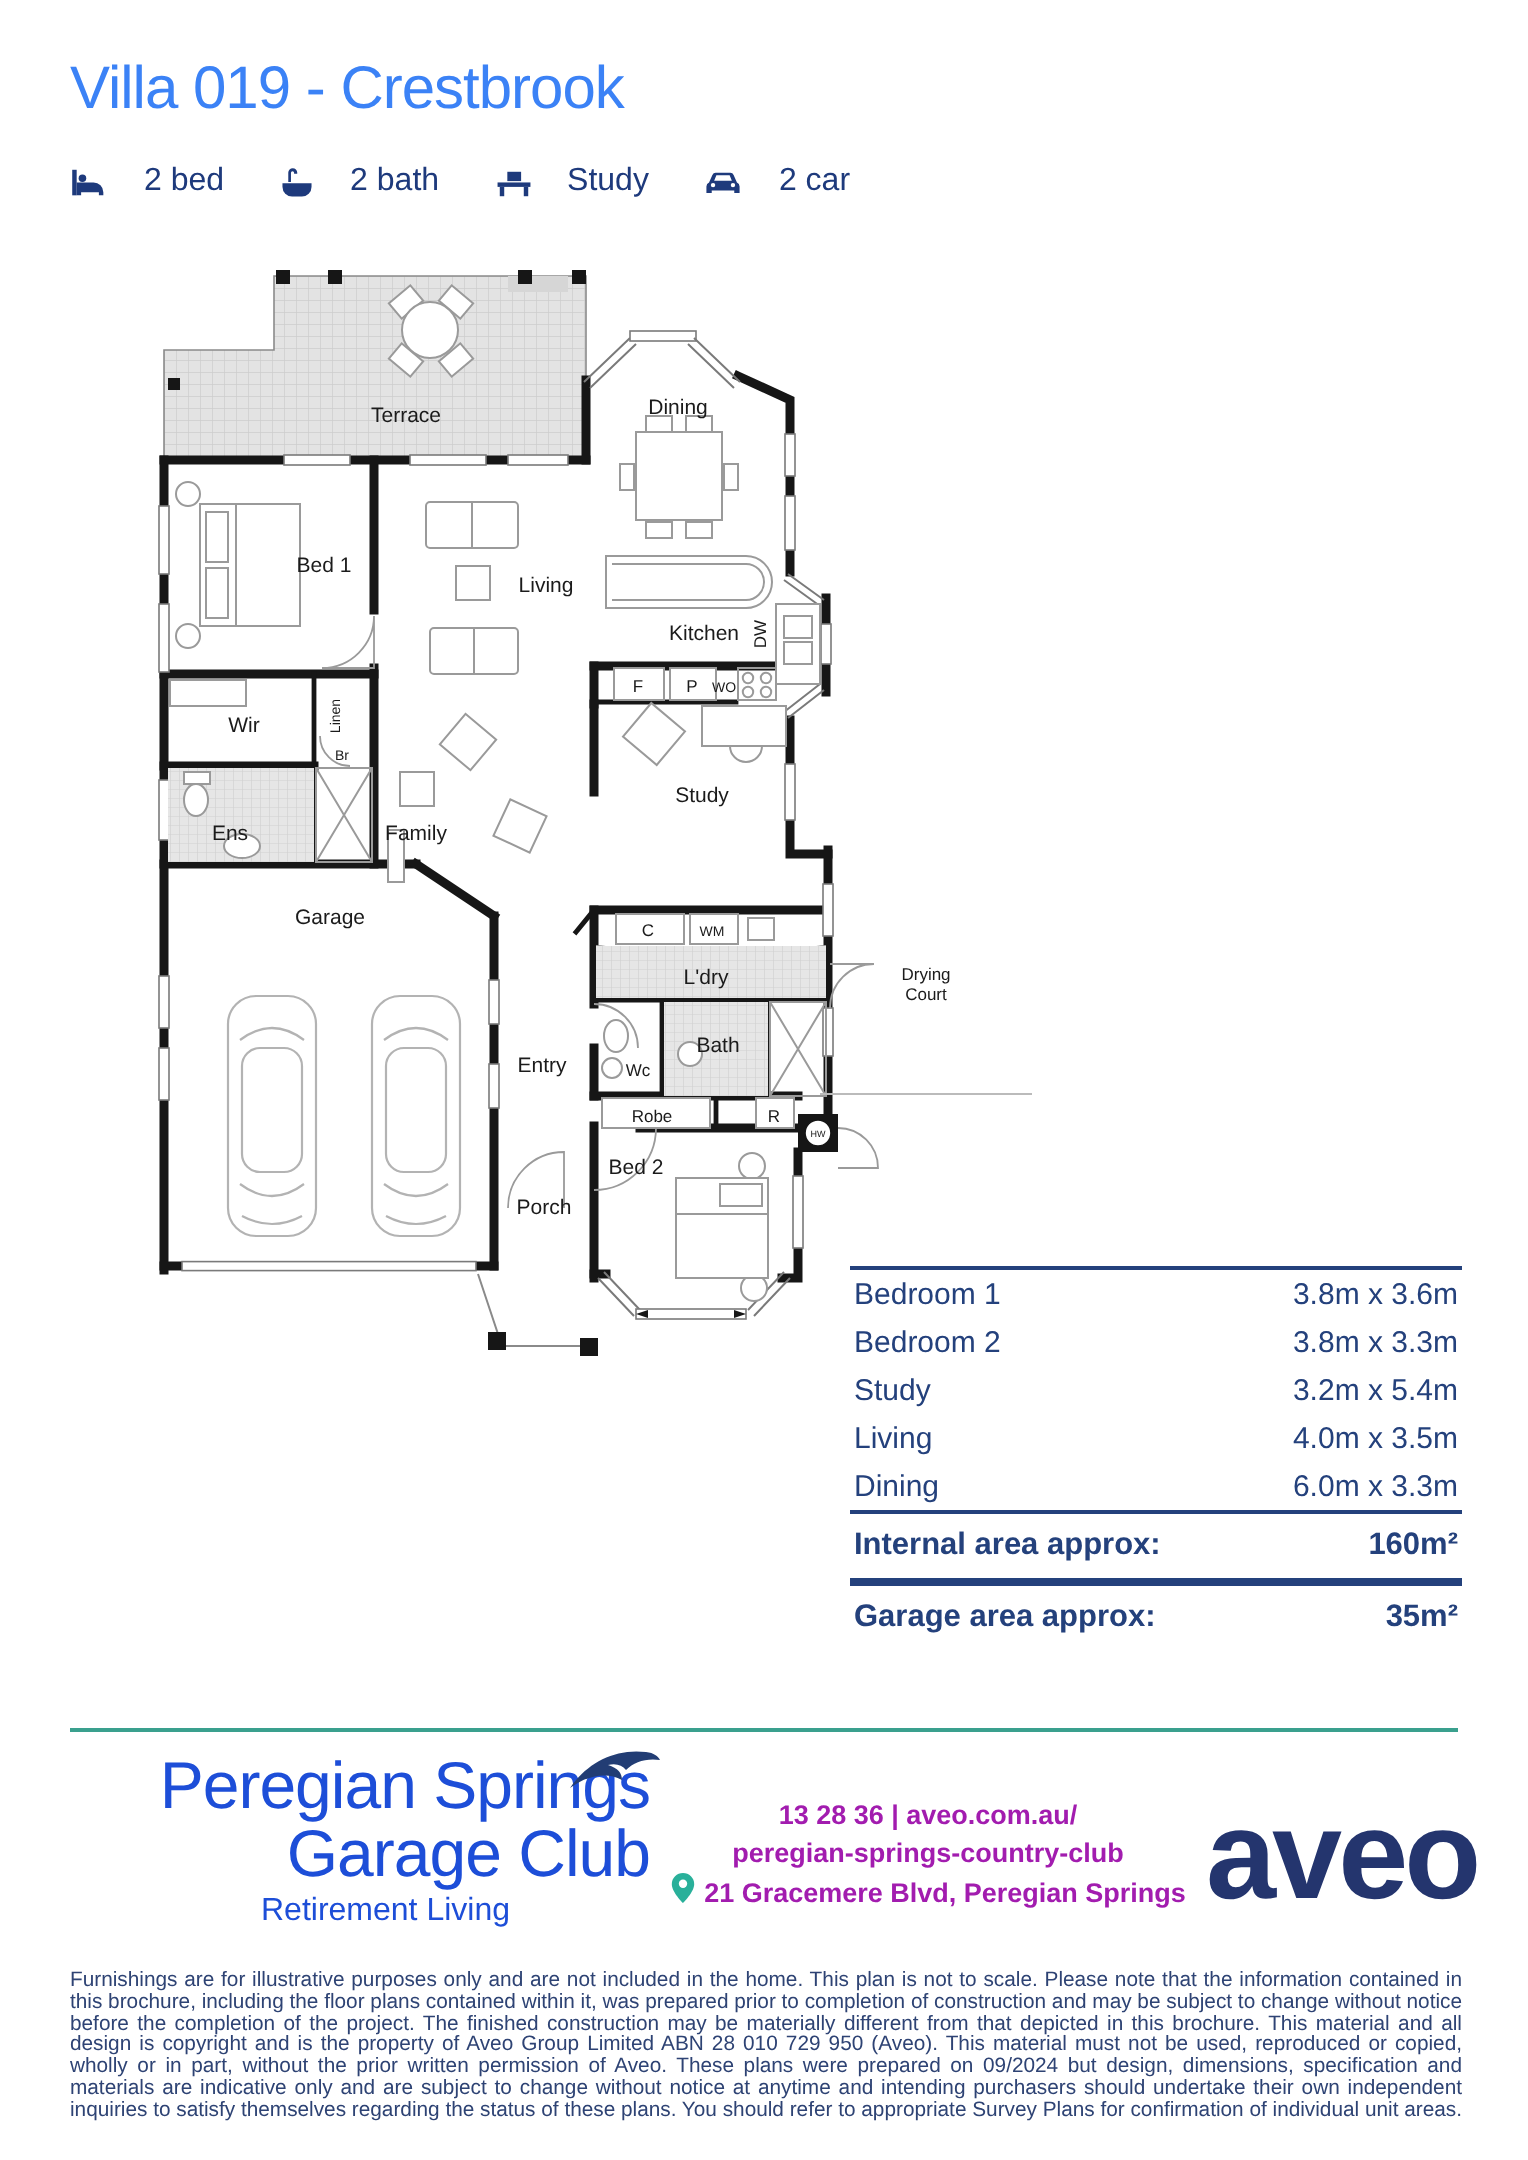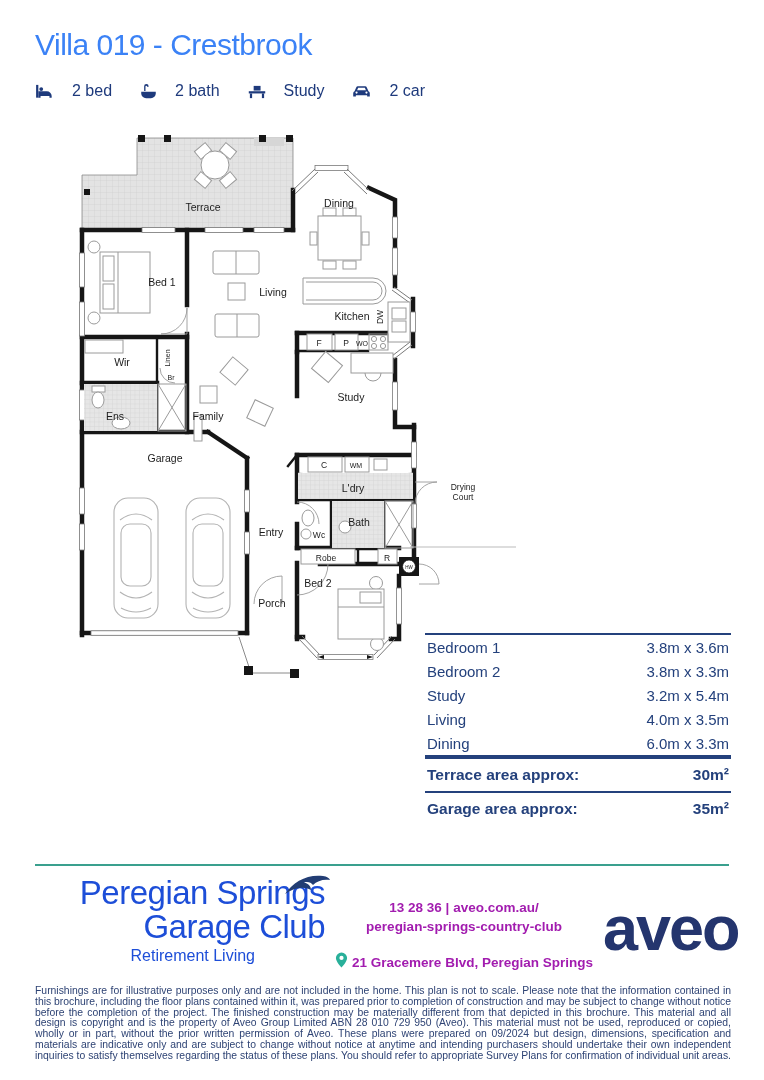--- a/index.html
+++ b/index.html
@@ -29,21 +29,21 @@
   .dim-row{display:flex;justify-content:space-between;font-size:15px;padding:3.5px 2px;}
   .dim-total{display:flex;justify-content:space-between;font-size:15.5px;font-weight:bold;padding:7px 2px;}
   
   #footer-rule{position:absolute;left:35px;top:864px;width:694px;height:2px;background:#3aa08e;}
   #brand{position:absolute;left:35px;top:876px;width:290px;text-align:right;color:#1d4ed8;}
   #brand .b1,#brand .b2{font-size:33px;line-height:34px;letter-spacing:-0.5px;}
   #brand .b3{font-size:16px;padding-right:70px;margin-top:3px;}
   #wave{position:absolute;left:283px;top:872px;}
   #contact{position:absolute;left:330px;top:898px;width:268px;text-align:center;
            color:#a21caf;font-size:13.5px;font-weight:bold;line-height:19px;}
-  #contact .addr{display:flex;align-items:center;justify-content:center;gap:4px;margin-top:16px;}
+  #contact .addr{display:flex;align-items:center;justify-content:center;gap:4px;}
   #aveo{position:absolute;left:603px;top:888px;width:140px;color:#24356e;
         font-size:63px;font-weight:bold;letter-spacing:-2px;line-height:80px;}
   
   #disclaimer{position:absolute;left:35px;top:986px;width:696px;text-align:justify;
               color:#2e4374;font-size:10.4px;line-height:10.8px;}
 </style>
 </head>
 <body>
 
 <div id="page">
@@ -389,25 +389,25 @@
     </div>
     <div class="dim-row">
       <span>Living</span>
       <span>4.0m x 3.5m</span>
     </div>
     <div class="dim-row">
       <span>Dining</span>
       <span>6.0m x 3.3m</span>
     </div>
     <div class="dims-rule"></div>
+    <div class="dim-total">
+      <span>Internal area approx:</span>
+      <span>160m²</span>
+    </div>
     <div class="dims-rule"></div>
-    <div class="dim-total">
-      <span>Terrace area approx:</span>
-      <span>30m²</span>
-    </div>
     <div class="dims-rule"></div>
     <div class="dim-total">
       <span>Garage area approx:</span>
       <span>35m²</span>
     </div>
   </div>
 
   <div id="footer-rule"></div>
 
   <div id="brand">

